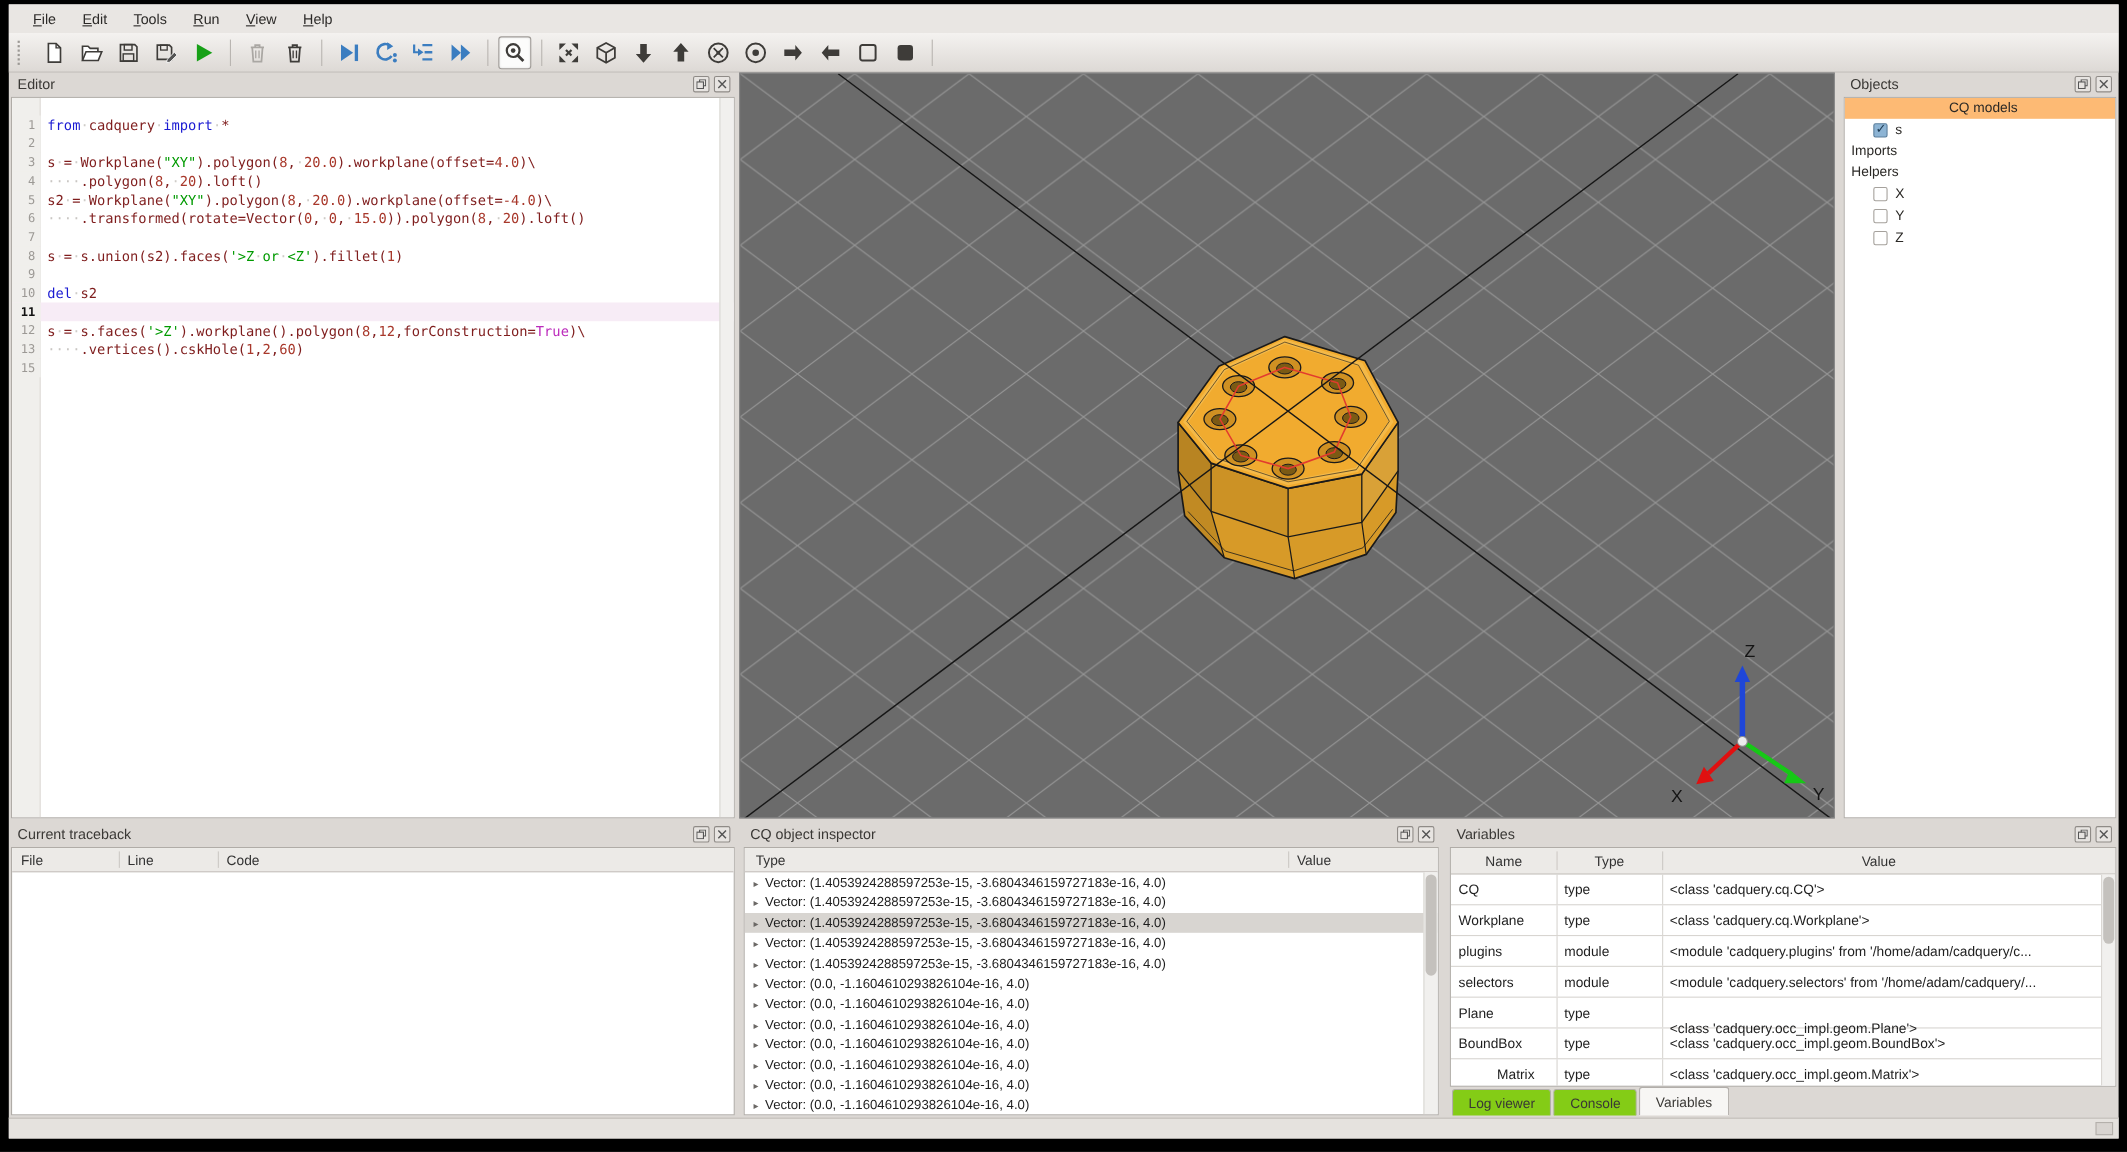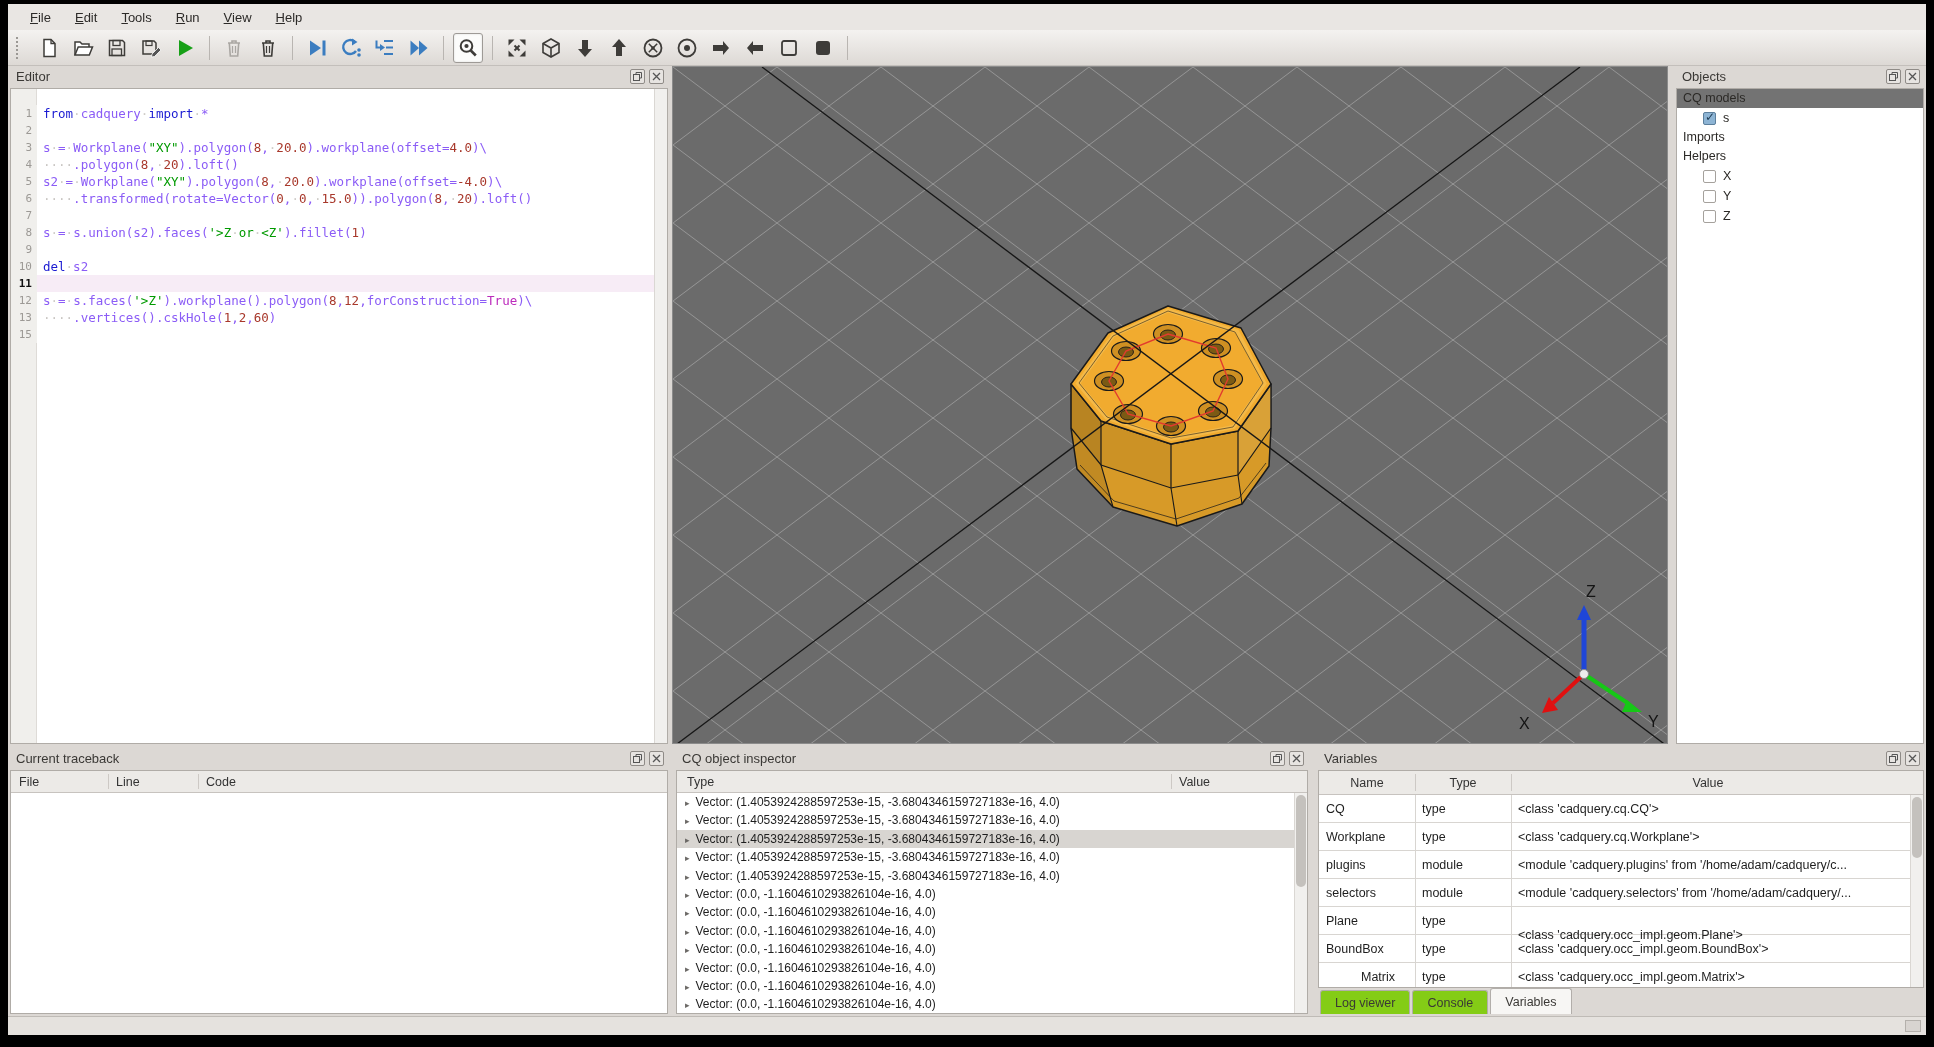--- a/index.html
+++ b/index.html
@@ -41,33 +41,33 @@
     font-family:"DejaVu Sans Mono","Liberation Mono",monospace; font-size:12.5px; }
   .gutter-bg { position:absolute; left:0; top:0; bottom:0; width:26px;
     background:#f0efec; border-right:1px solid #dedbd7; }
   .code-line { position:relative; height:17px; line-height:17px; white-space:pre; }
   .code-line.cur { background:#f7ecf6; }
   .ln { position:absolute; left:0; top:0; width:26px; background:#f0efec;
     color:#9c9995; font-size:11px; text-align:right; padding-right:5px; }
   .code-line.cur .ln { color:#111; font-weight:bold; }
   .ct { position:absolute; left:32px; top:0; }
   .tk-kw  { color:#1a1ad2; } .tk-str { color:#009a00; } .tk-num { color:#a8382b; }
-  .tk-kw2 { color:#bc2bbc; } .tk-ws  { color:#c9c6c3; } .tk-pl  { color:#8b5cf6; }
+  .tk-kw2 { color:#bc2bbc; } .tk-ws  { color:#c9c6c3; } .tk-pl  { color:#7f1d1d; }
   .sp { color:#cfccc8; }
   .vscroll { position:absolute; right:0; top:0; bottom:0; width:13px;
     background:#f1f0ee; border-left:1px solid #dad7d3; }
   .vthumb { position:absolute; left:1px; right:1px; border-radius:5px; background:#c4c1bd; }
 
   
   .viewport { position:absolute; border:1px solid #8b8b8b; background:#6b6b6b; }
 
   
   .tree-group-label { height:19px; line-height:19px; font-size:12.5px; color:#2b2926;
     padding-left:6px; }
-  .tree-group-label.sel { background:#737373; }
+  .tree-group-label.sel { background:#fdba74;text-align:center; }
   .tree-item { height:20px; display:flex; align-items:center; gap:7px;
     padding-left:26px; font-size:12.5px; color:#2b2926; }
   .cbx { width:13px; height:13px; border:1px solid #a5a19c; background:#fff;
     border-radius:2px; position:relative; }
   .cbx.on { background:#8db4d4; border-color:#5c7f9c; }
   .cbx.on::after { content:"✓"; position:absolute; left:1px; top:-3px;
     font-size:12px; color:#1d3a52; font-weight:bold; }
 
   
   .thead { position:relative; background:#eceae7; border-bottom:1px solid #c7c3bf;

